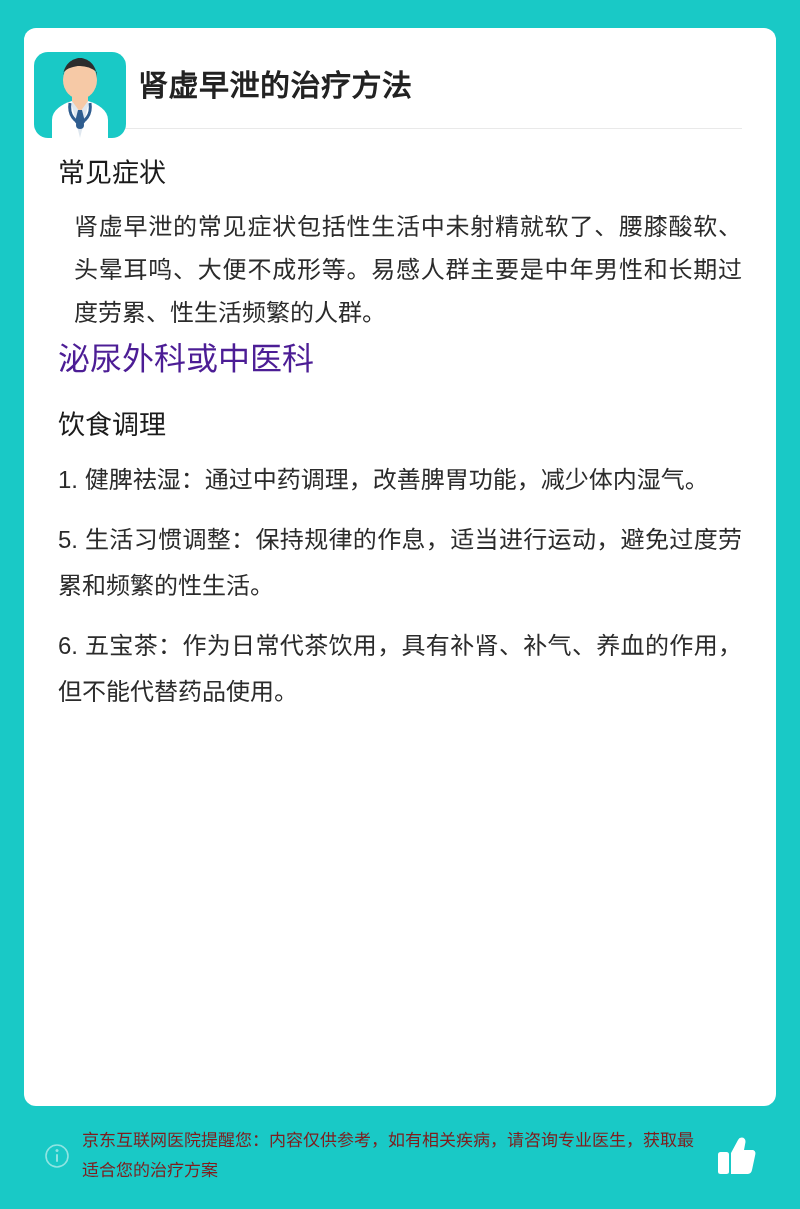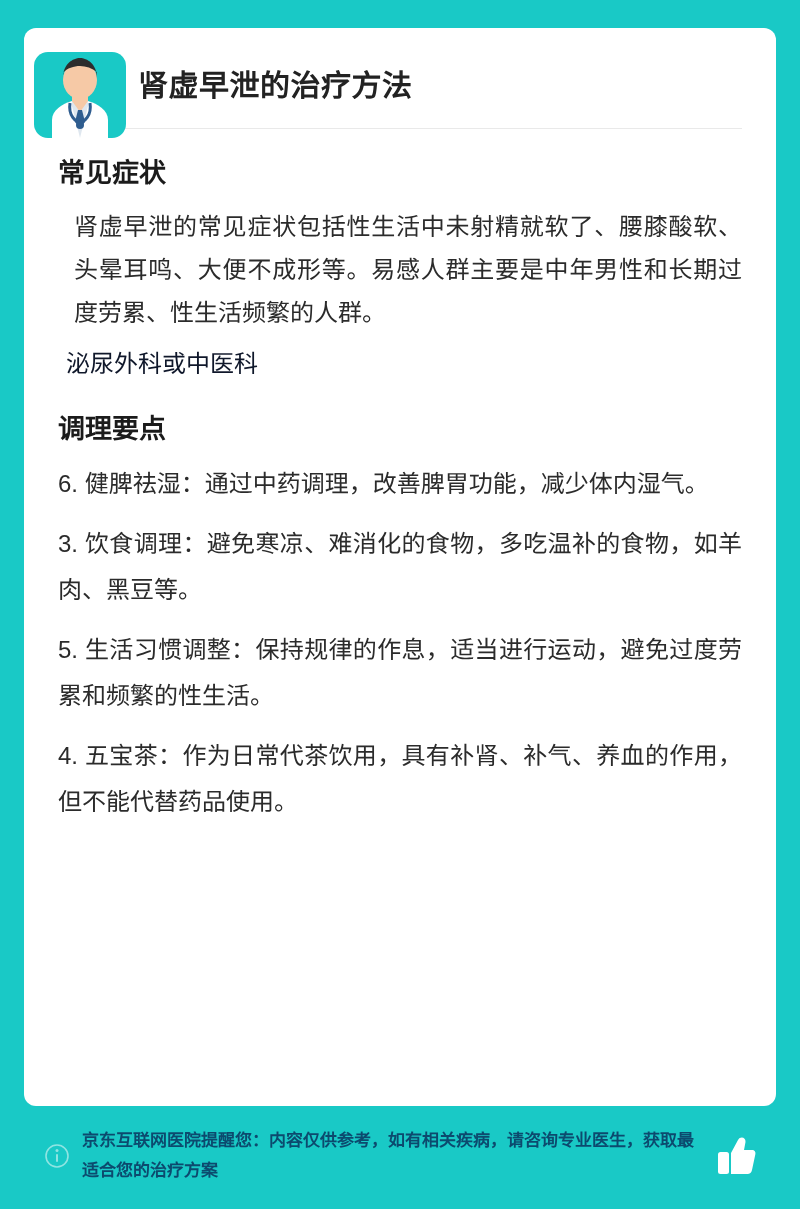--- a/index.html
+++ b/index.html
@@ -52,39 +52,39 @@
   }
 
   .divider {
     height: 1px;
     background: #e9e9e9;
     margin: 22px 0 0 0;
   }
 
   h2.section {
     font-size: 27px;
-    font-weight: bold;
+    font-weight: normal;
     color: #1b1b1b;
     margin: 26px 0 14px 0;
     line-height: 36px;
   }
 
   p.body-text {
     font-size: 24px;
     color: #2b2b2b;
     line-height: 43px;
     margin: 0 0 4px 16px;
     text-align: justify;
   }
 
   p.plain {
-    font-size: 24px;
-    color: #0f172a;
+    font-size: 32px;
+    color: #4c1d95;
     line-height: 43px;
-    margin: 8px;
+    margin: 0;
   }
 
   ol.points {
     list-style: none;
     margin: 10px 0 0 0;
     padding: 0;
   }
   ol.points li {
     font-size: 24px;
     color: #2b2b2b;
@@ -105,23 +105,22 @@
   }
   .footer-icon {
     flex: 0 0 auto;
     width: 26px;
     height: 26px;
     margin-right: 12px;
   }
   .footer-text {
     flex: 1 1 auto;
     font-size: 17px;
-    color: #0c4a6e;
+    color: #7f1d1d;
     line-height: 30px;
-    font-weight: bold;
   }
   .thumb {
     flex: 0 0 auto;
     width: 40px;
     height: 42px;
     margin-left: 10px;
   }
 </style>
 </head>
 <body>
@@ -152,26 +151,25 @@
 
     <h1 class="title">肾虚早泄的治疗方法</h1>
 
     <div class="divider"></div>
 
     <h2 class="section">常见症状</h2>
     <p class="body-text">肾虚早泄的常见症状包括性生活中未射精就软了、腰膝酸软、头晕耳鸣、大便不成形等。易感人群主要是中年男性和长期过度劳累、性生活频繁的人群。</p>
 
     <p class="plain">泌尿外科或中医科</p>
 
-    <h2 class="section">调理要点</h2>
+    <h2 class="section">饮食调理</h2>
     <ol class="points">
-      <li>6. 健脾祛湿：通过中药调理，改善脾胃功能，减少体内湿气。</li>
-      <li>3. 饮食调理：避免寒凉、难消化的食物，多吃温补的食物，如羊肉、黑豆等。</li>
+      <li>1. 健脾祛湿：通过中药调理，改善脾胃功能，减少体内湿气。</li>
       <li>5. 生活习惯调整：保持规律的作息，适当进行运动，避免过度劳累和频繁的性生活。</li>
-      <li>4. 五宝茶：作为日常代茶饮用，具有补肾、补气、养血的作用，但不能代替药品使用。</li>
+      <li>6. 五宝茶：作为日常代茶饮用，具有补肾、补气、养血的作用，但不能代替药品使用。</li>
     </ol>
 
   </div>
 
   <div class="footer">
     <span class="footer-icon">
       <svg width="26" height="26" viewBox="0 0 26 26" xmlns="http://www.w3.org/2000/svg">
         <circle cx="13" cy="13" r="11" fill="none" stroke="#8fe4e2" stroke-width="1.6"></circle>
         <circle cx="13" cy="7.5" r="1.5" fill="#8fe4e2"></circle>
         <rect x="12" y="11" width="2" height="8" rx="1" fill="#8fe4e2"></rect>

